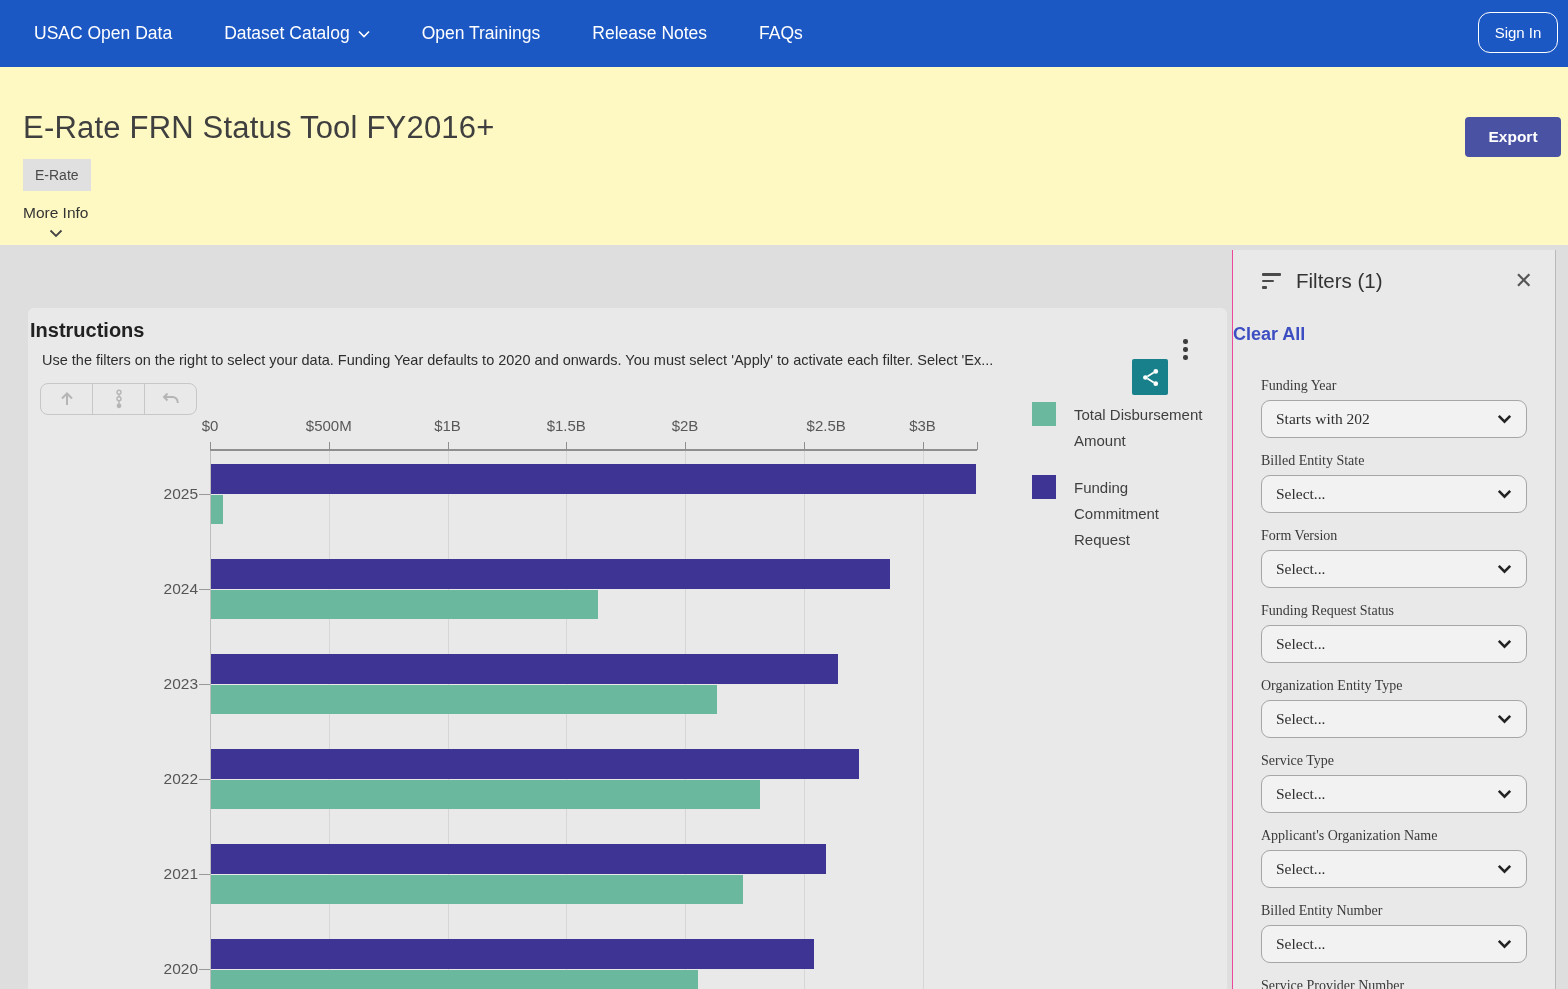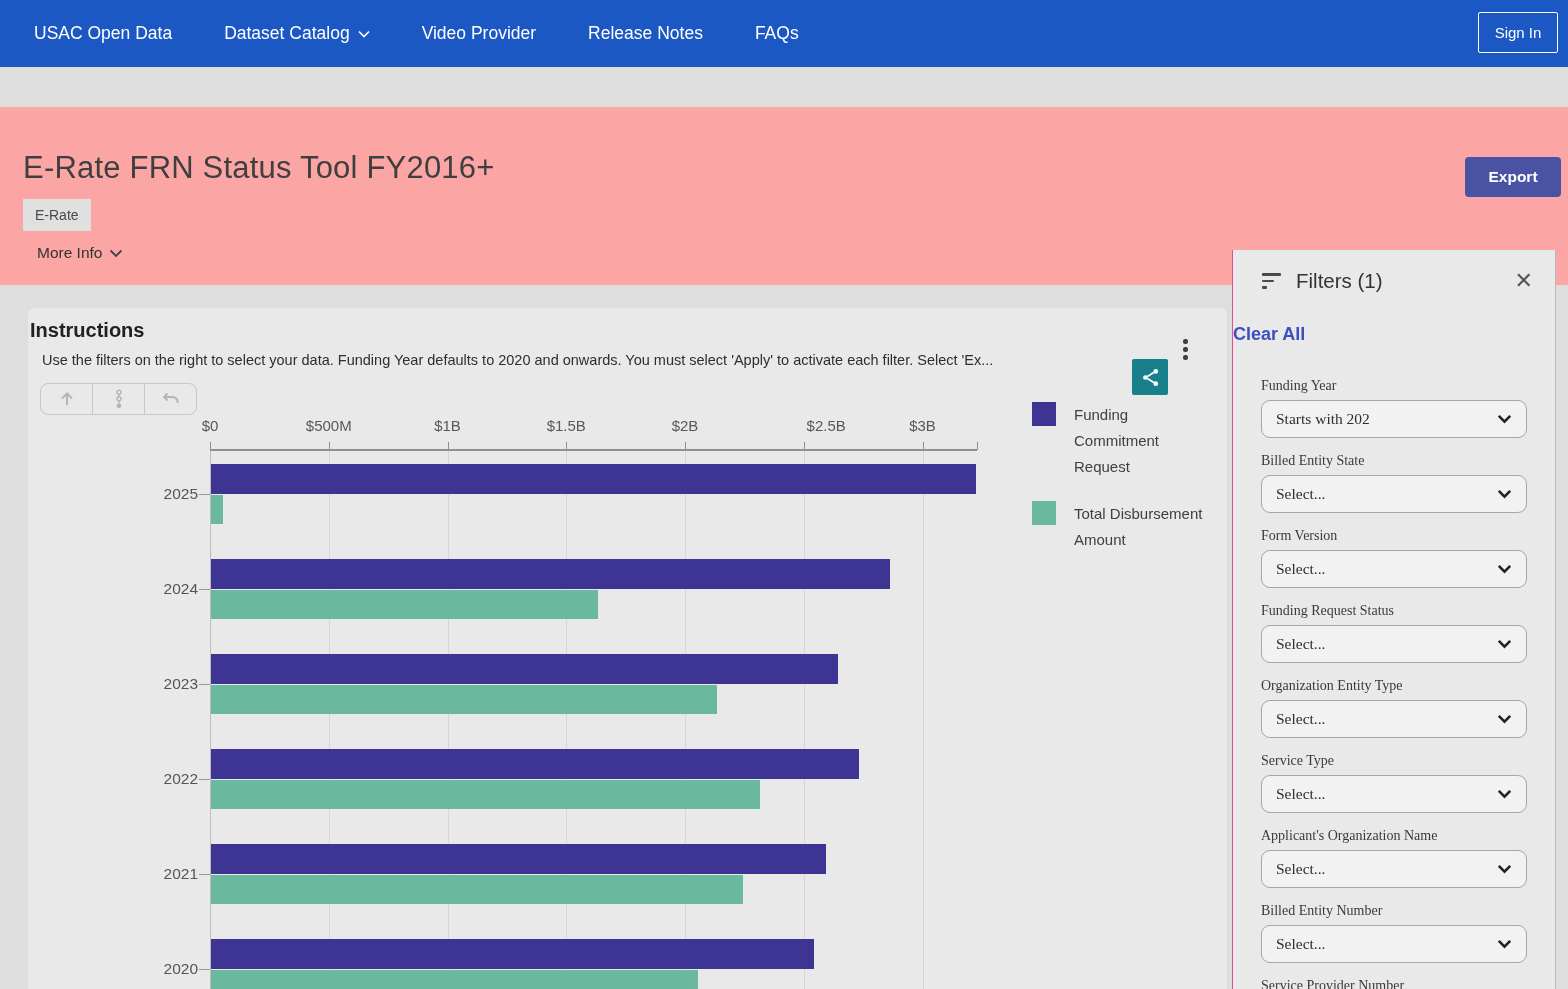--- a/index.html
+++ b/index.html
@@ -6,26 +6,26 @@
   body{
     width:1568px;height:989px;overflow:hidden;position:relative;
     background:#dedede;font-family:"Liberation Sans",sans-serif;
     -webkit-font-smoothing:antialiased;
   }
   
   .nav{position:absolute;left:0;top:0;width:1568px;height:67px;display:flex;align-items:center;}
   .nav-links{display:flex;align-items:center;gap:52px;padding-left:34px;}
   .nav-item{color:#fff;font-size:17.5px;display:flex;align-items:center;gap:8px;cursor:pointer;white-space:nowrap;}
   .signin{position:absolute;right:10px;top:12px;width:80px;height:41px;background:transparent;
-    border:1px solid #fff;border-radius:2px;color:#fff;font-size:15px;font-family:inherit;cursor:pointer;}
-  
-  .header{position:absolute;left:0;top:67px;width:1568px;height:178px;background:#fca5a5;margin-top:40px;}
+    border:1px solid #fff;border-radius:12px;color:#fff;font-size:15px;font-family:inherit;cursor:pointer;}
+  
+  .header{position:absolute;left:0;top:67px;width:1568px;height:178px;background:#fef9c3;}
   .page-title{position:absolute;left:23px;top:43px;font-size:31px;color:#3f3f3f;letter-spacing:.2px;}
   .tag{position:absolute;left:23px;top:92px;background:#e0e0e0;color:#4a4a4a;font-size:14px;padding:8px 12px;cursor:pointer;}
-  .more-info{position:absolute;left:37px;top:137px;font-size:15.5px;color:#333;display:flex;align-items:center;gap:7px;cursor:pointer;}
+  .more-info{position:absolute;left:23px;top:137px;font-size:15.5px;color:#333;display:flex;align-items:center;gap:7px;cursor:pointer;flex-direction:column;}
   .export{position:absolute;left:1465px;top:50px;width:96px;height:40px;border:none;border-radius:4px;
     color:#fff;font-weight:bold;font-size:15.5px;font-family:inherit;cursor:pointer;}
   
   .card{position:absolute;left:28px;top:308px;width:1199px;height:681px;background:#e9e9e9;
     border-radius:6px 6px 0 0;overflow:hidden;}
   .card-title{position:absolute;left:2px;top:11px;font-size:20px;font-weight:bold;color:#212121;}
   .card-desc{position:absolute;left:14px;top:44px;width:1020px;font-size:14.5px;color:#2e2e2e;
     white-space:nowrap;overflow:hidden;}
   .toolbar{position:absolute;left:12px;top:75px;width:157px;height:32px;border:1px solid #c7c7c7;
     border-radius:8px;display:flex;box-sizing:border-box;}
@@ -75,21 +75,21 @@
       <div class="nav-item">
         <span>USAC Open Data</span>
       </div>
       <div class="nav-item">
         <span>Dataset Catalog</span>
         <svg width="12" height="8" viewBox="0 0 12 8">
           <polyline points="1,1.5 6,6.5 11,1.5" fill="none" stroke="#fff" stroke-width="1.6"></polyline>
         </svg>
       </div>
       <div class="nav-item">
-        <span>Video Provider</span>
+        <span>Open Trainings</span>
       </div>
       <div class="nav-item">
         <span>Release Notes</span>
       </div>
       <div class="nav-item">
         <span>FAQs</span>
       </div>
     </div>
   <button class="signin">Sign In</button>
 </div>
@@ -191,26 +191,26 @@
       <div class="year-tick" style="top: 566px;"></div>
       <div class="bar" style="top: 536px; height: 30px; width: 615px; background: rgb(61, 52, 148);"></div>
       <div class="bar" style="top: 567px; height: 29px; width: 532px; background: rgb(106, 184, 158);"></div>
       <div class="year-label" style="top: 652px;">2020</div>
       <div class="year-tick" style="top: 661px;"></div>
       <div class="bar" style="top: 631px; height: 30px; width: 603px; background: rgb(61, 52, 148);"></div>
       <div class="bar" style="top: 662px; height: 29px; width: 487px; background: rgb(106, 184, 158);"></div>
     </div>
   <div class="legend" id="legend">
       <div class="leg-item">
+        <div class="leg-swatch" style="background: rgb(106, 184, 158);"></div>
+        <div class="leg-text">Total Disbursement<br>Amount</div>
+      </div>
+      <div class="leg-item">
         <div class="leg-swatch" style="background: rgb(61, 52, 148);"></div>
         <div class="leg-text">Funding<br>Commitment<br>Request</div>
-      </div>
-      <div class="leg-item">
-        <div class="leg-swatch" style="background: rgb(106, 184, 158);"></div>
-        <div class="leg-text">Total Disbursement<br>Amount</div>
       </div>
     </div>
 </div>
 
 <div class="panel">
   <div class="panel-head">
     <div class="ficon">
         <span></span>
         <span></span>
         <span></span>

